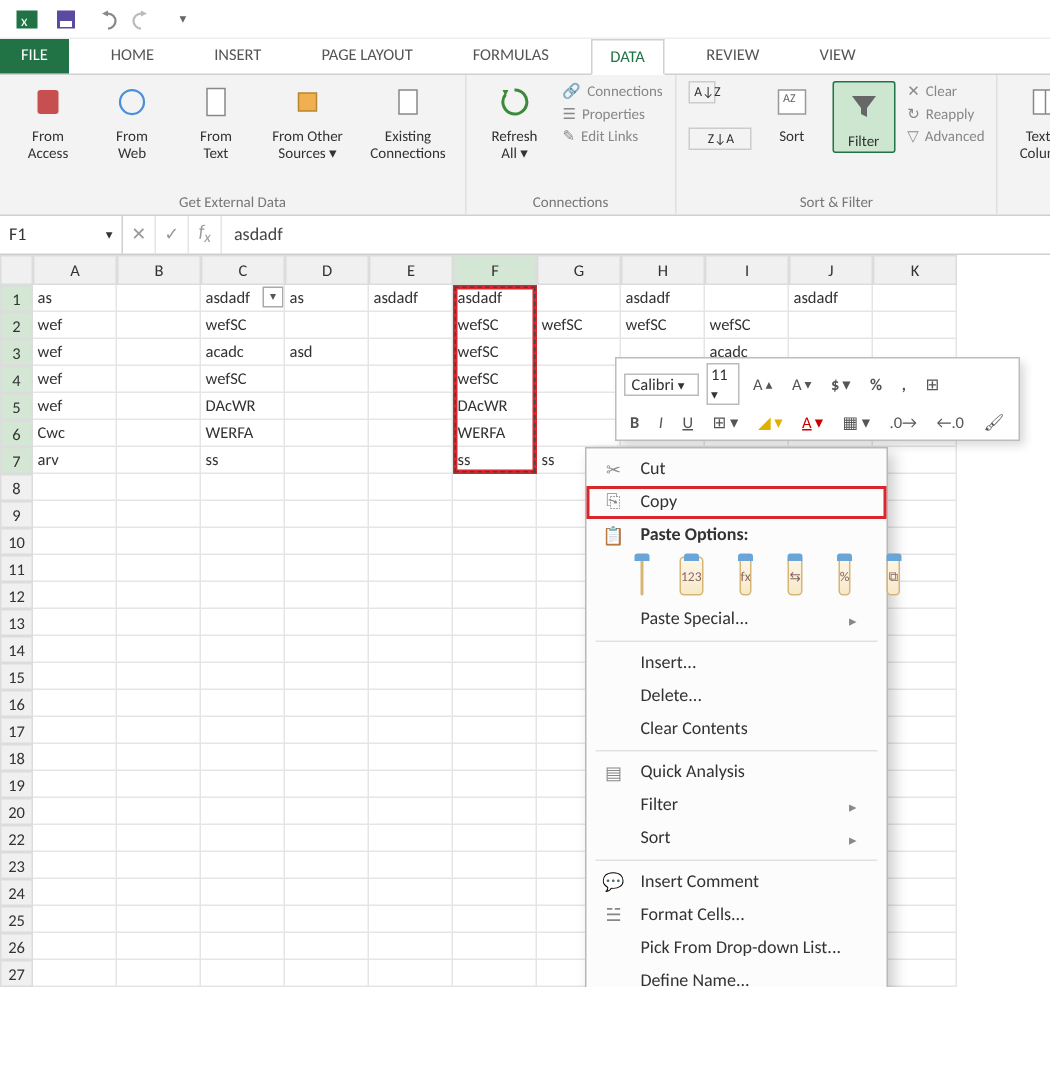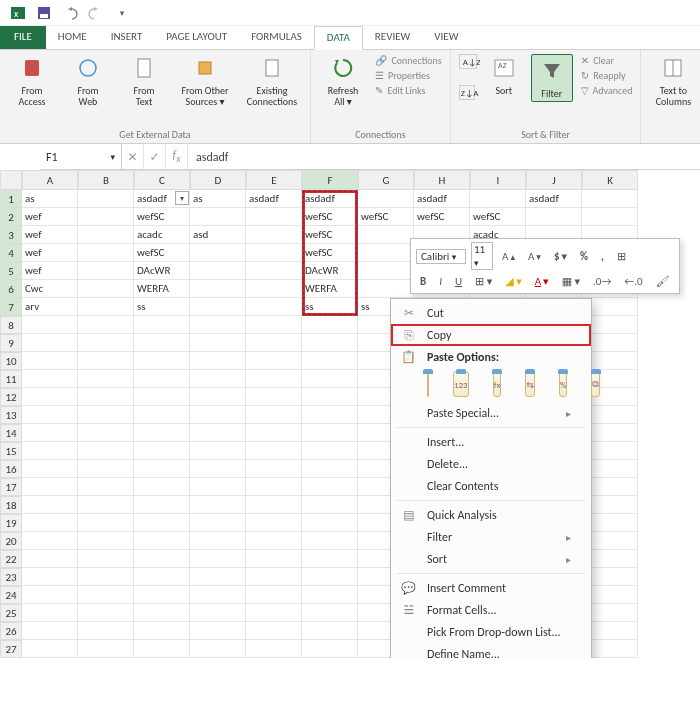--- a/index.html
+++ b/index.html
@@ -4,38 +4,38 @@
 <style>
 * { box-sizing: border-box; font-family: "Segoe UI", Calibri, sans-serif; }
 body { margin: 0; background: #fff; font-size: 12px; color: #333; width: 700px; }
 .wrap { width: 700px; }
 
 
 .qat { display: flex; align-items: center; gap: 10px; padding: 4px 10px; background: #fff; height: 26px; border-bottom: 1px solid #eee; }
 .qat .icon { width: 16px; height: 16px; display: inline-flex; align-items: center; justify-content: center; color: #666; }
 
 
-.tabs { display: flex; align-items: stretch; background: #fff; height: 24px; border-bottom: 1px solid #d0d0d0; }
+.tabs { display: flex; align-items: stretch; background: #fff; height: 24px; border-bottom: 1px solid #d0d0d0; gap: 16px; }
 .tab { padding: 4px 12px; color: #555; font-size: 11px; cursor: pointer; }
 .tab.file { background: #217346; color: #fff; padding: 4px 14px; }
 .tab.active { background: #fff; border: 1px solid #d0d0d0; border-bottom: 1px solid #fff; color: #217346; margin-bottom: -1px; }
 
 
 .ribbon { display: flex; align-items: stretch; background: #f3f3f3; border-bottom: 1px solid #cfcfcf; height: 94px; }
 .group { display: flex; flex-direction: column; align-items: center; justify-content: space-between; border-right: 1px solid #e0e0e0; padding: 4px 8px 2px 8px; }
 .group-row { display: flex; gap: 8px; align-items: flex-start; }
 .bigbtn { display: flex; flex-direction: column; align-items: center; width: 48px; font-size: 10px; text-align: center; line-height: 1.1; cursor: pointer; }
 .bigbtn .bigicon { width: 28px; height: 28px; margin-bottom: 3px; display: flex; align-items: center; justify-content: center; }
 .bigbtn.filter { background: #cde6d0; border: 1px solid #217346; border-radius: 2px; padding: 2px 4px; width: 42px; }
 .group-label { font-size: 10px; color: #777; padding-top: 2px; }
 .smalllist { display: flex; flex-direction: column; gap: 2px; font-size: 10px; color: #888; }
 .smalllist .sitem { display: flex; align-items: center; gap: 4px; cursor: pointer; }
 
 
-.fbar { display: flex; align-items: center; height: 26px; border-bottom: 1px solid #cfcfcf; margin-left: 40px; }
+.fbar { display: flex; align-items: center; height: 26px; border-bottom: 1px solid #cfcfcf; }
 .namebox { width: 82px; border-right: 1px solid #cfcfcf; padding: 0 6px; height: 100%; display: flex; align-items: center; justify-content: space-between; }
 .fbtn { width: 22px; height: 100%; display: flex; align-items: center; justify-content: center; color: #999; border-right: 1px solid #e5e5e5; }
 .fval { flex: 1; padding: 0 8px; color: #444; }
 
 
 .grid { position: relative; }
 .col-headers { display: flex; }
 .rowh, .colh { background: #f0f0f0; border: 1px solid #dcdcdc; font-size: 11px; display: flex; align-items: center; justify-content: center; color: #333; }
 .corner { width: 22px; height: 20px; background: #f0f0f0; border: 1px solid #dcdcdc; }
 .colh { height: 20px; width: 56px; }
@@ -194,21 +194,21 @@
             </div>
       </div>
     </div>
     <div class="group-label">Connections</div>
   </div>
 
   <div class="group">
     <div class="group-row">
       <div style="display:flex;flex-direction:column;gap:16px">
         <div class="tiny" style="border:1px solid #ccc;padding:1px 3px;width:18px;text-align:center;cursor:pointer">A↓Z</div>
-        <div class="tiny" style="border:1px solid #ccc;padding:1px 1px;width:16px;text-align:left;cursor:pointer">Z↓A</div>
+        <div class="tiny" style="border:1px solid #ccc;padding:1px 12px;width:42px;text-align:left;cursor:pointer">Z↓A</div>
       </div>
       <div class="bigbtn" style="width:38px">
         <div class="bigicon">
               <svg width="22" height="22">
                 <rect x="2" y="3" width="18" height="16" fill="#fff" stroke="#999"></rect>
                 <text x="5" y="11" font-size="8" fill="#666">AZ</text>
               </svg>
             </div>
         <span>Sort</span>
       </div>

